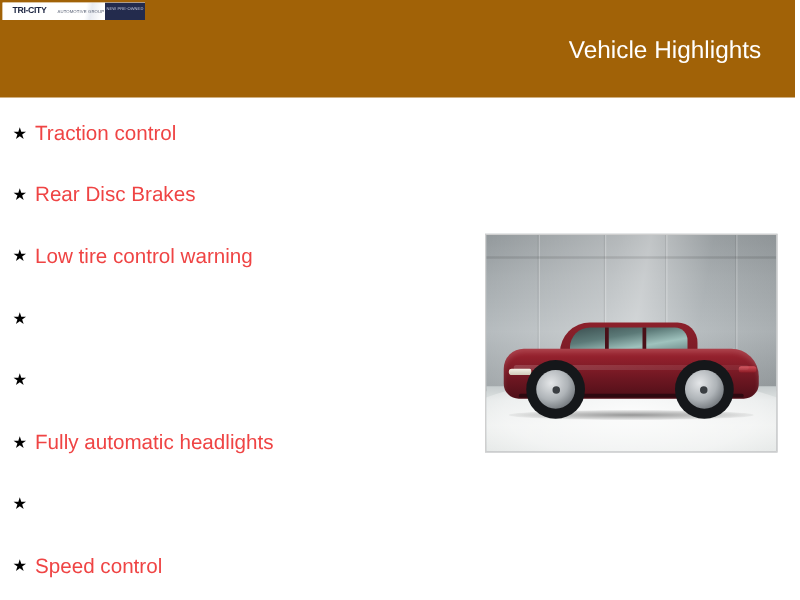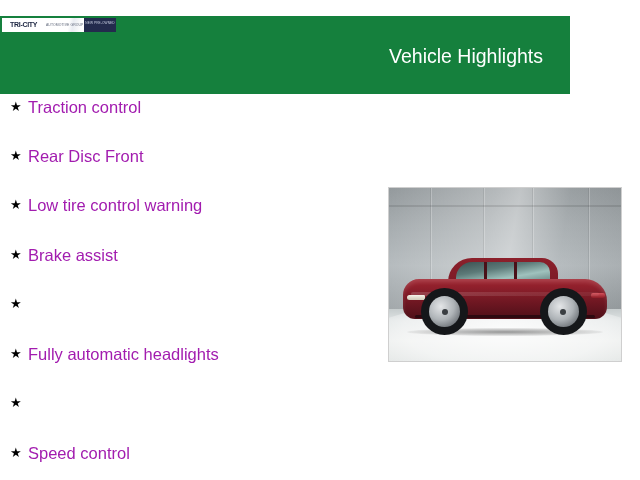--- a/index.html
+++ b/index.html
@@ -13,24 +13,23 @@
     font-family: "Liberation Sans", sans-serif;
     overflow: hidden;
     position: relative;
   }
 
   
   .header {
     position: absolute;
     left: 0;
     top: 0;
-    width: 570px;
+    width: 636px;
     height: 78px;
-    background: #15803d;
-    margin-top: 16px;
+    background: #a16207;
   }
 
   .logo {
     position: absolute;
     left: 2px;
     top: 2px;
     width: 114px;
     height: 14px;
     background: #ffffff;
     overflow: hidden;
@@ -118,21 +117,21 @@
   .hl-star {
     font-size: 13px;
     color: #000000;
     line-height: 26px;
     width: 18px;
     display: inline-block;
     text-align: left;
   }
   .hl-label {
     font-size: 16.5px;
-    color: #a21caf;
+    color: #ef4444;
     line-height: 26px;
     font-family: "Liberation Sans", sans-serif;
   }
 
   
   .photo {
     position: absolute;
     left: 388px;
     top: 187px;
     width: 234px;
@@ -326,29 +325,28 @@
   <div class="header-title">Vehicle Highlights</div>
 </div>
 
 <ul class="highlights">
   <li class="hl-item" style="top:16px">
     <span class="hl-star">★</span>
     <span class="hl-label">Traction control</span>
   </li>
   <li class="hl-item" style="top:65px">
     <span class="hl-star">★</span>
-    <span class="hl-label">Rear Disc Front</span>
+    <span class="hl-label">Rear Disc Brakes</span>
   </li>
   <li class="hl-item" style="top:114px">
     <span class="hl-star">★</span>
     <span class="hl-label">Low tire control warning</span>
   </li>
   <li class="hl-item" style="top:164px">
     <span class="hl-star">★</span>
-    <span class="hl-label">Brake assist</span>
   </li>
   <li class="hl-item" style="top:213px">
     <span class="hl-star">★</span>
   </li>
   <li class="hl-item" style="top:263px">
     <span class="hl-star">★</span>
     <span class="hl-label">Fully automatic headlights</span>
   </li>
   <li class="hl-item" style="top:312px">
     <span class="hl-star">★</span>

